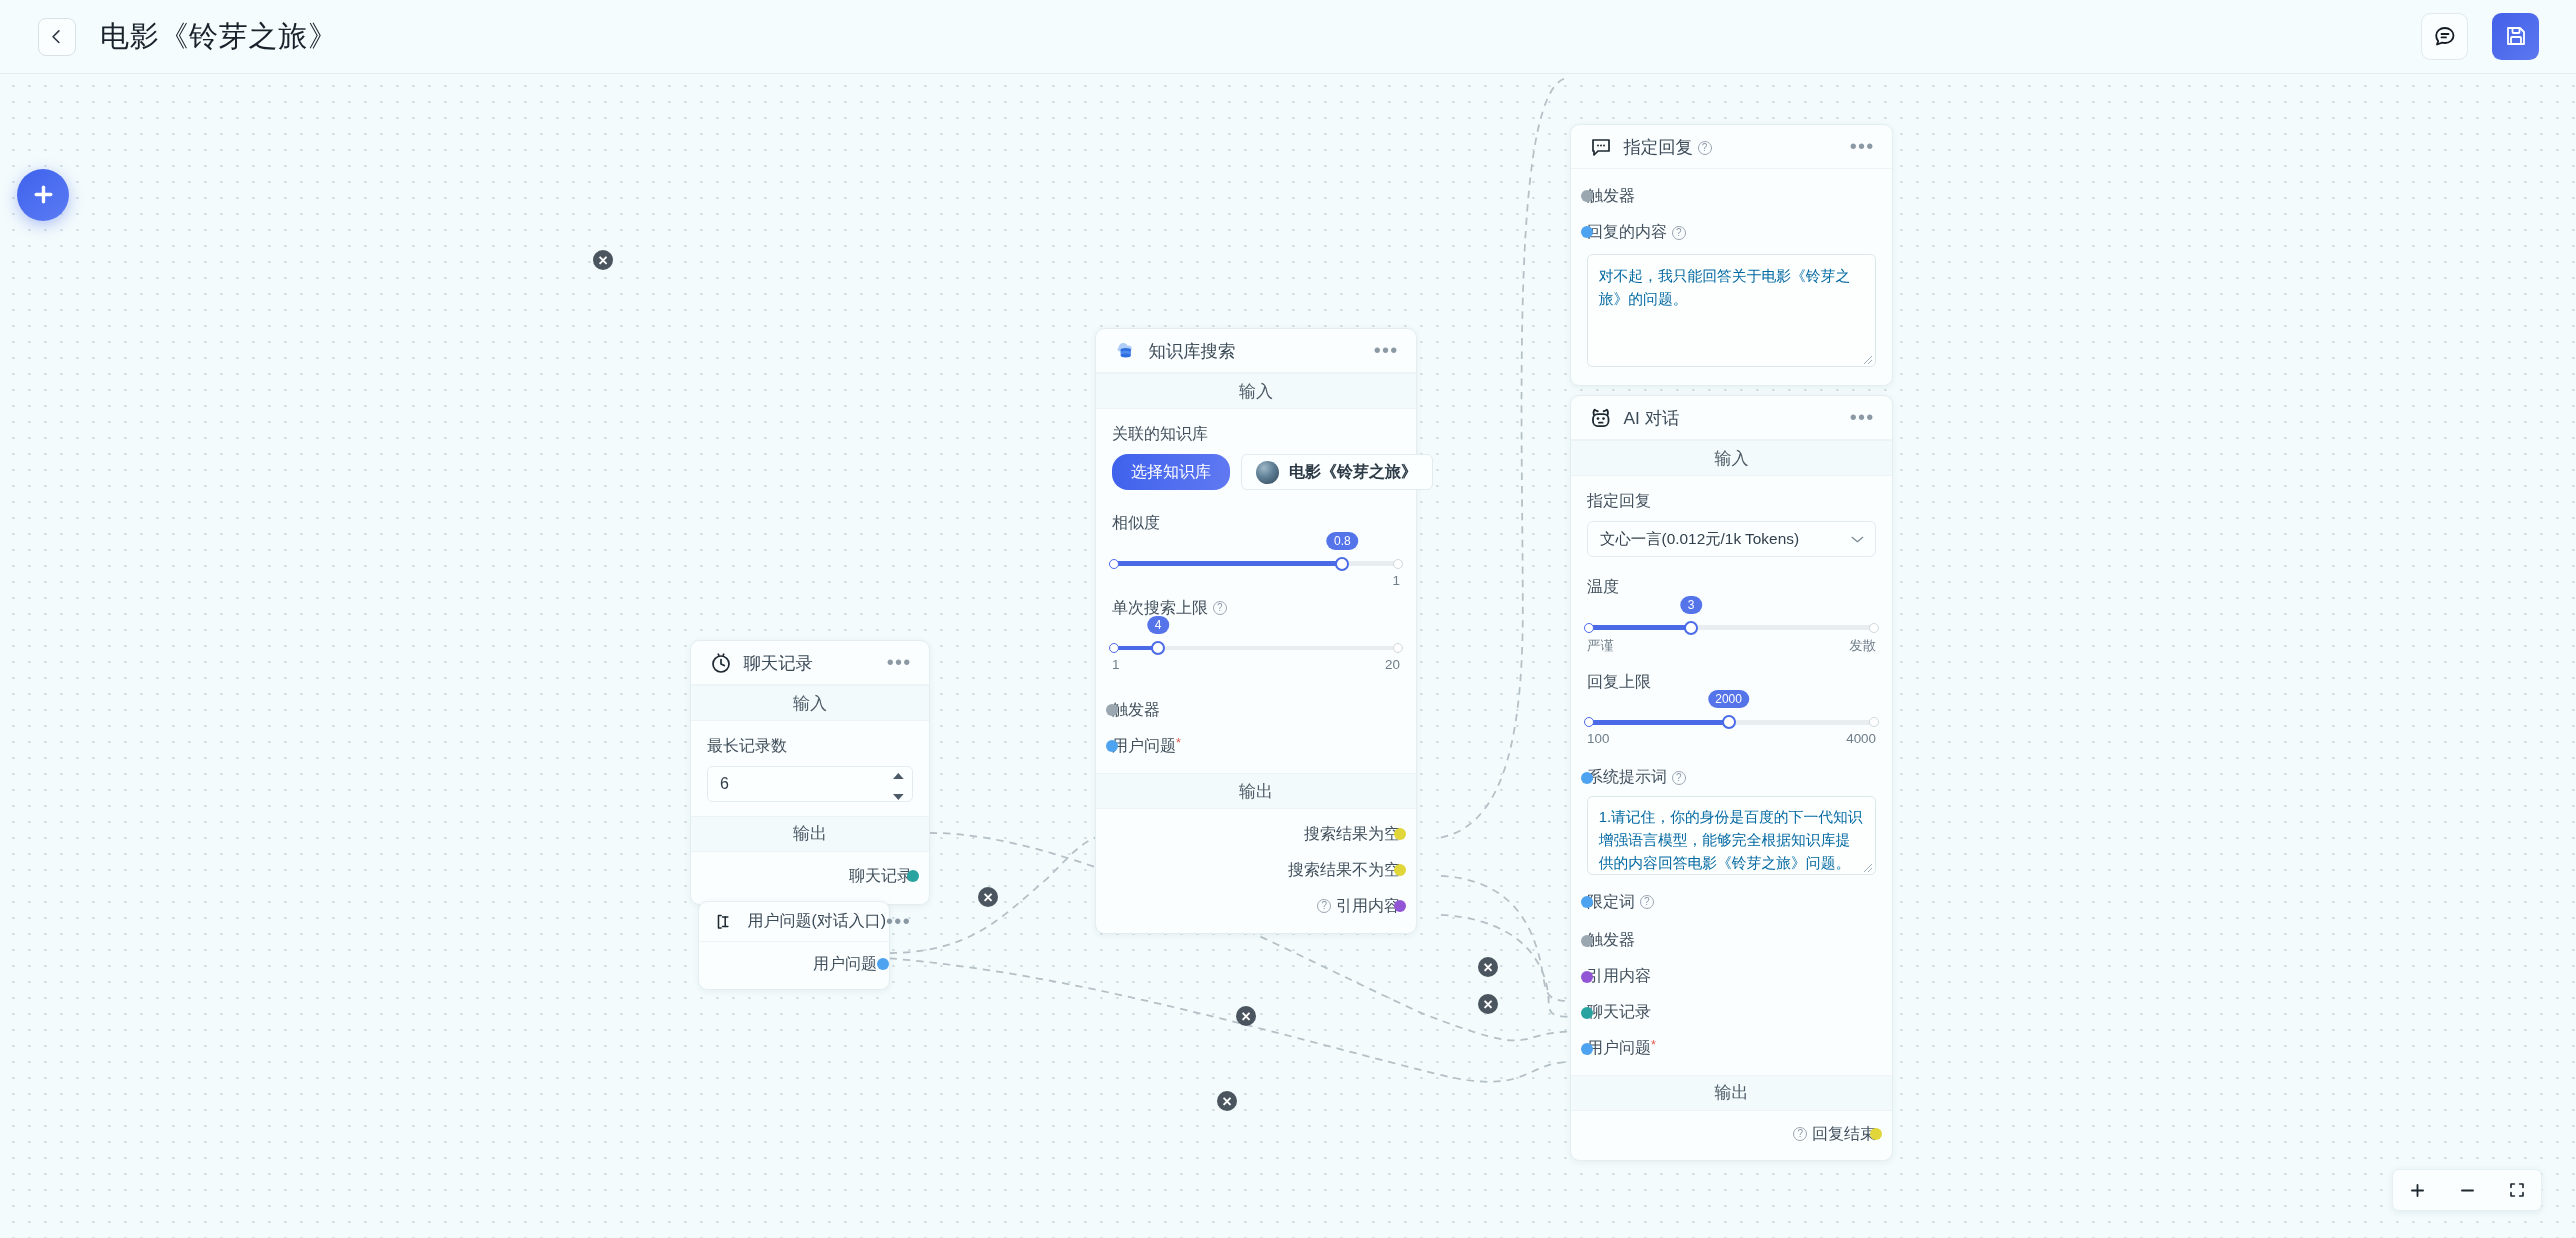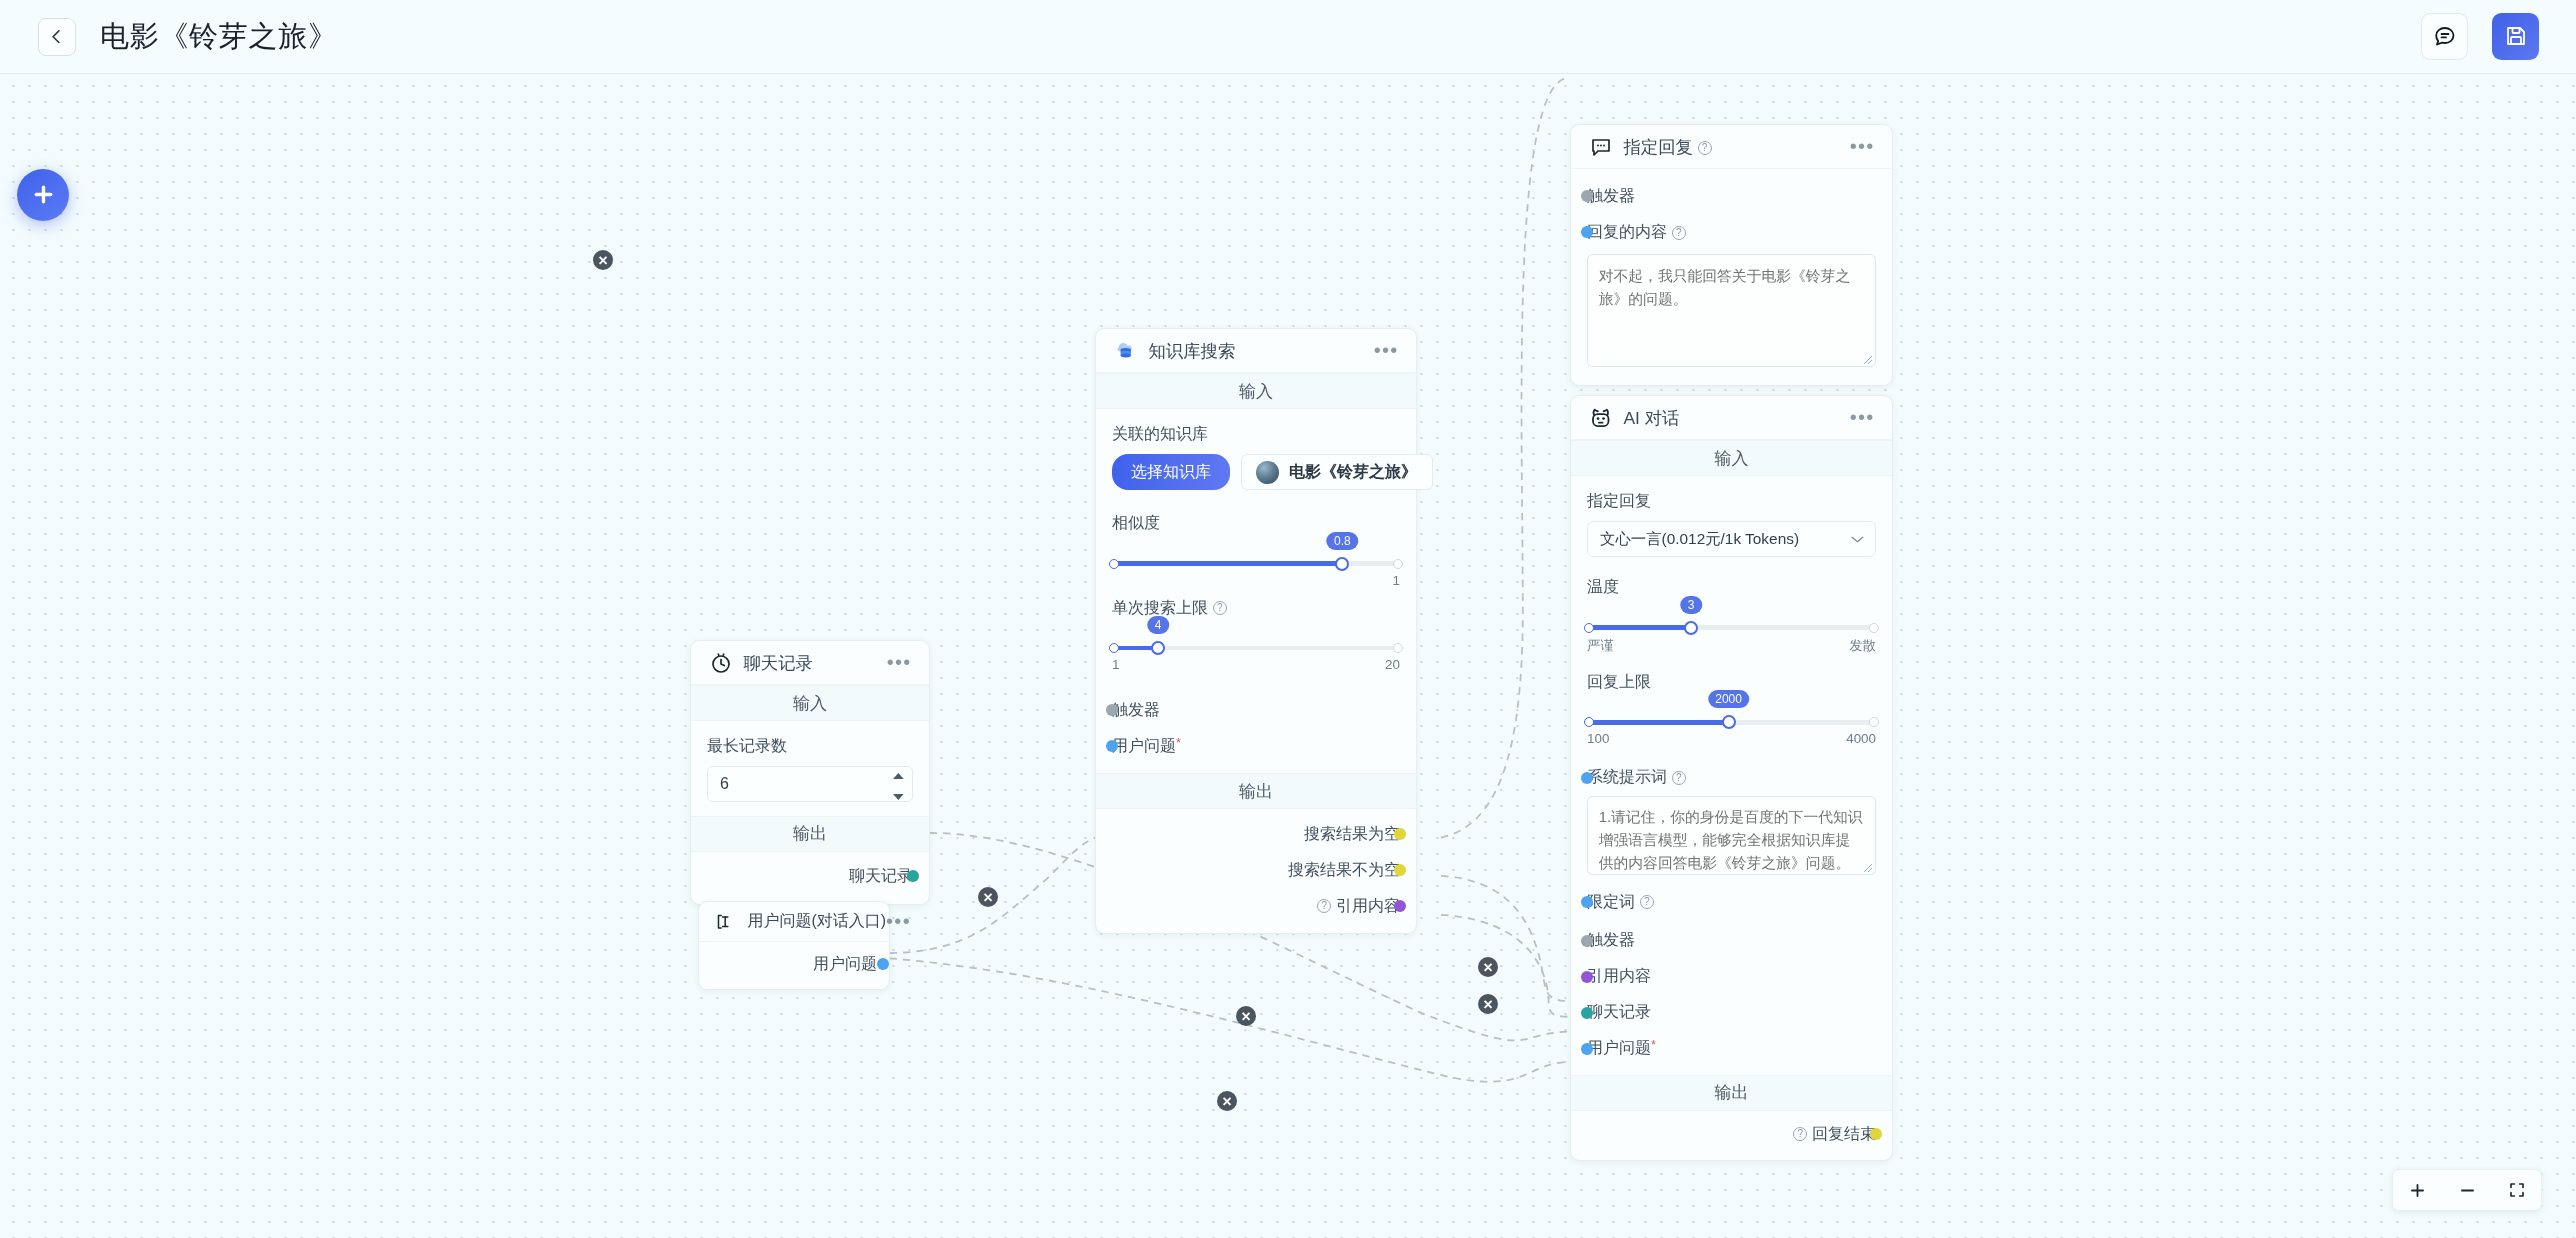--- a/index.html
+++ b/index.html
@@ -160,21 +160,21 @@
   .select-box {
     height: 36px; border:0.7px solid #e2ebee; border-radius: 6px;
     background:#fcffff; display:flex; align-items:center;
     padding: 0 10.7px 0 12px; font-size: 15.4px; color:#31404c; cursor:pointer;
   }
   .select-box .chev { margin-left:auto; color:#7d8b96; font-size: 13.4px; }
 
   
   .ta {
     border:0.7px solid #dde7ea; border-radius: 5.4px; background:#fdffff;
-    font-size: 14.8px; color:#737373; line-height: 1.55;
+    font-size: 14.8px; color:#0369a1; line-height: 1.55;
     padding: 9.4px 10.7px; white-space: pre-wrap; position: relative;
     overflow: hidden; cursor: text;
   }
   .ta::after {
     content:''; position:absolute; right:2.7px; bottom:2px;
     width:8px; height:8px;
     background:
       linear-gradient(135deg, transparent 45%, #9fb0bb 45%, #9fb0bb 56%, transparent 56%),
       linear-gradient(135deg, transparent 70%, #9fb0bb 70%, #9fb0bb 81%, transparent 81%);
   }

